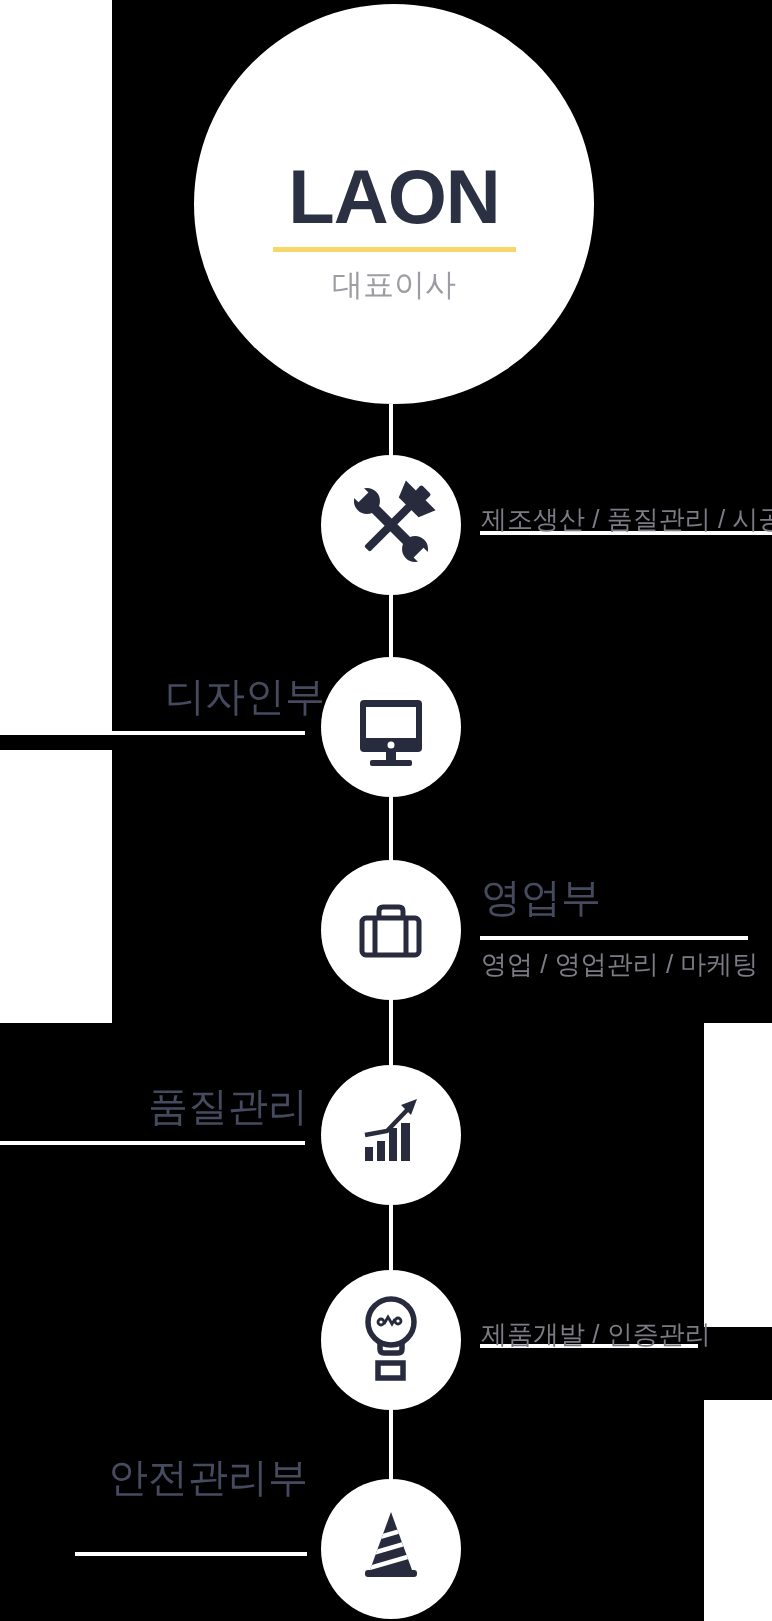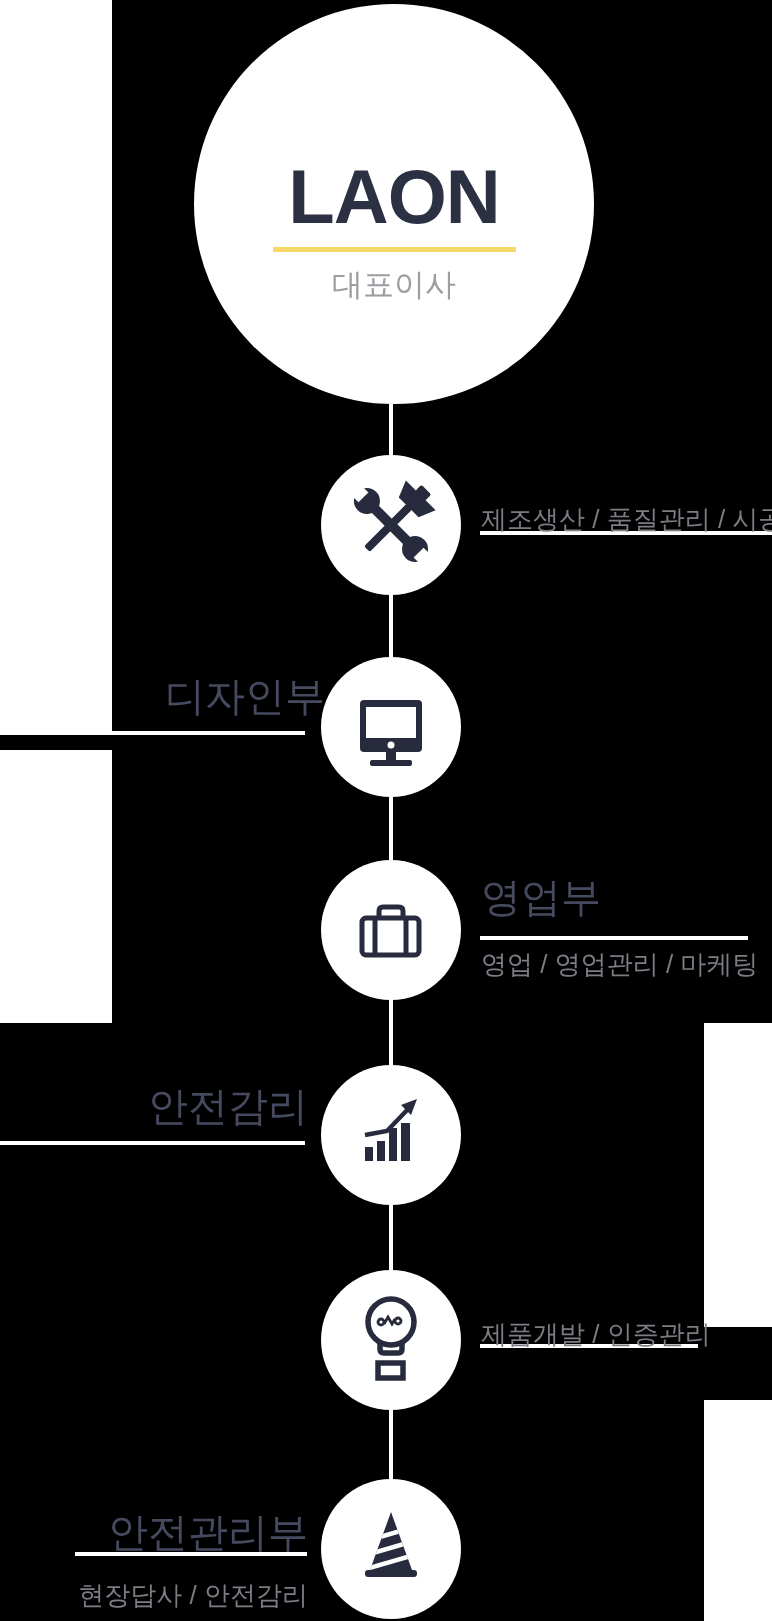--- a/index.html
+++ b/index.html
@@ -57,21 +57,21 @@
   .dept .desc{font-size:26px;color:var(--desc);line-height:1.1;white-space:nowrap;}
   .dept.right{left:481px;width:291px;text-align:left;}
   .dept.right .desc{margin-top:33px;}
   .dept.left{text-align:right;}
   .dept.left .desc{margin-top:29px;}
   .d0{top:472px;}
   .d1{top:676px;left:0;width:303px;padding-left:22px;}
   .d2{top:877px;}
   .d3{top:1086px;left:0;width:308px;}
   .d4{top:1287px;}
-  .d5{top:1512px;left:0;width:308px;text-decoration:underline;}
+  .d5{top:1457px;left:0;width:308px;text-decoration:underline;}
 </style>
 </head>
 <body>
 
 <div class="page-white pw-a"></div>
 <div class="page-white pw-b"></div>
 <div class="page-white pw-c"></div>
 <div class="page-white pw-d"></div>
 
 <div class="spine"></div>
@@ -179,23 +179,22 @@
 <div class="dept left d1">
   <div class="name">디자인부</div>
 </div>
 
 <div class="dept right d2">
   <div class="name">영업부</div>
   <div class="desc">영업 / 영업관리 / 마케팅</div>
 </div>
 
 <div class="dept left d3">
-  <div class="name">안전감리</div>
+  <div class="name">품질관리</div>
 </div>
 
 <div class="dept right d4">
   <div class="desc">제품개발 / 인증관리</div>
 </div>
 
 <div class="dept left d5">
   <div class="name">안전관리부</div>
-  <div class="desc">현장답사 / 안전감리</div>
 </div>
 
 </body></html>

